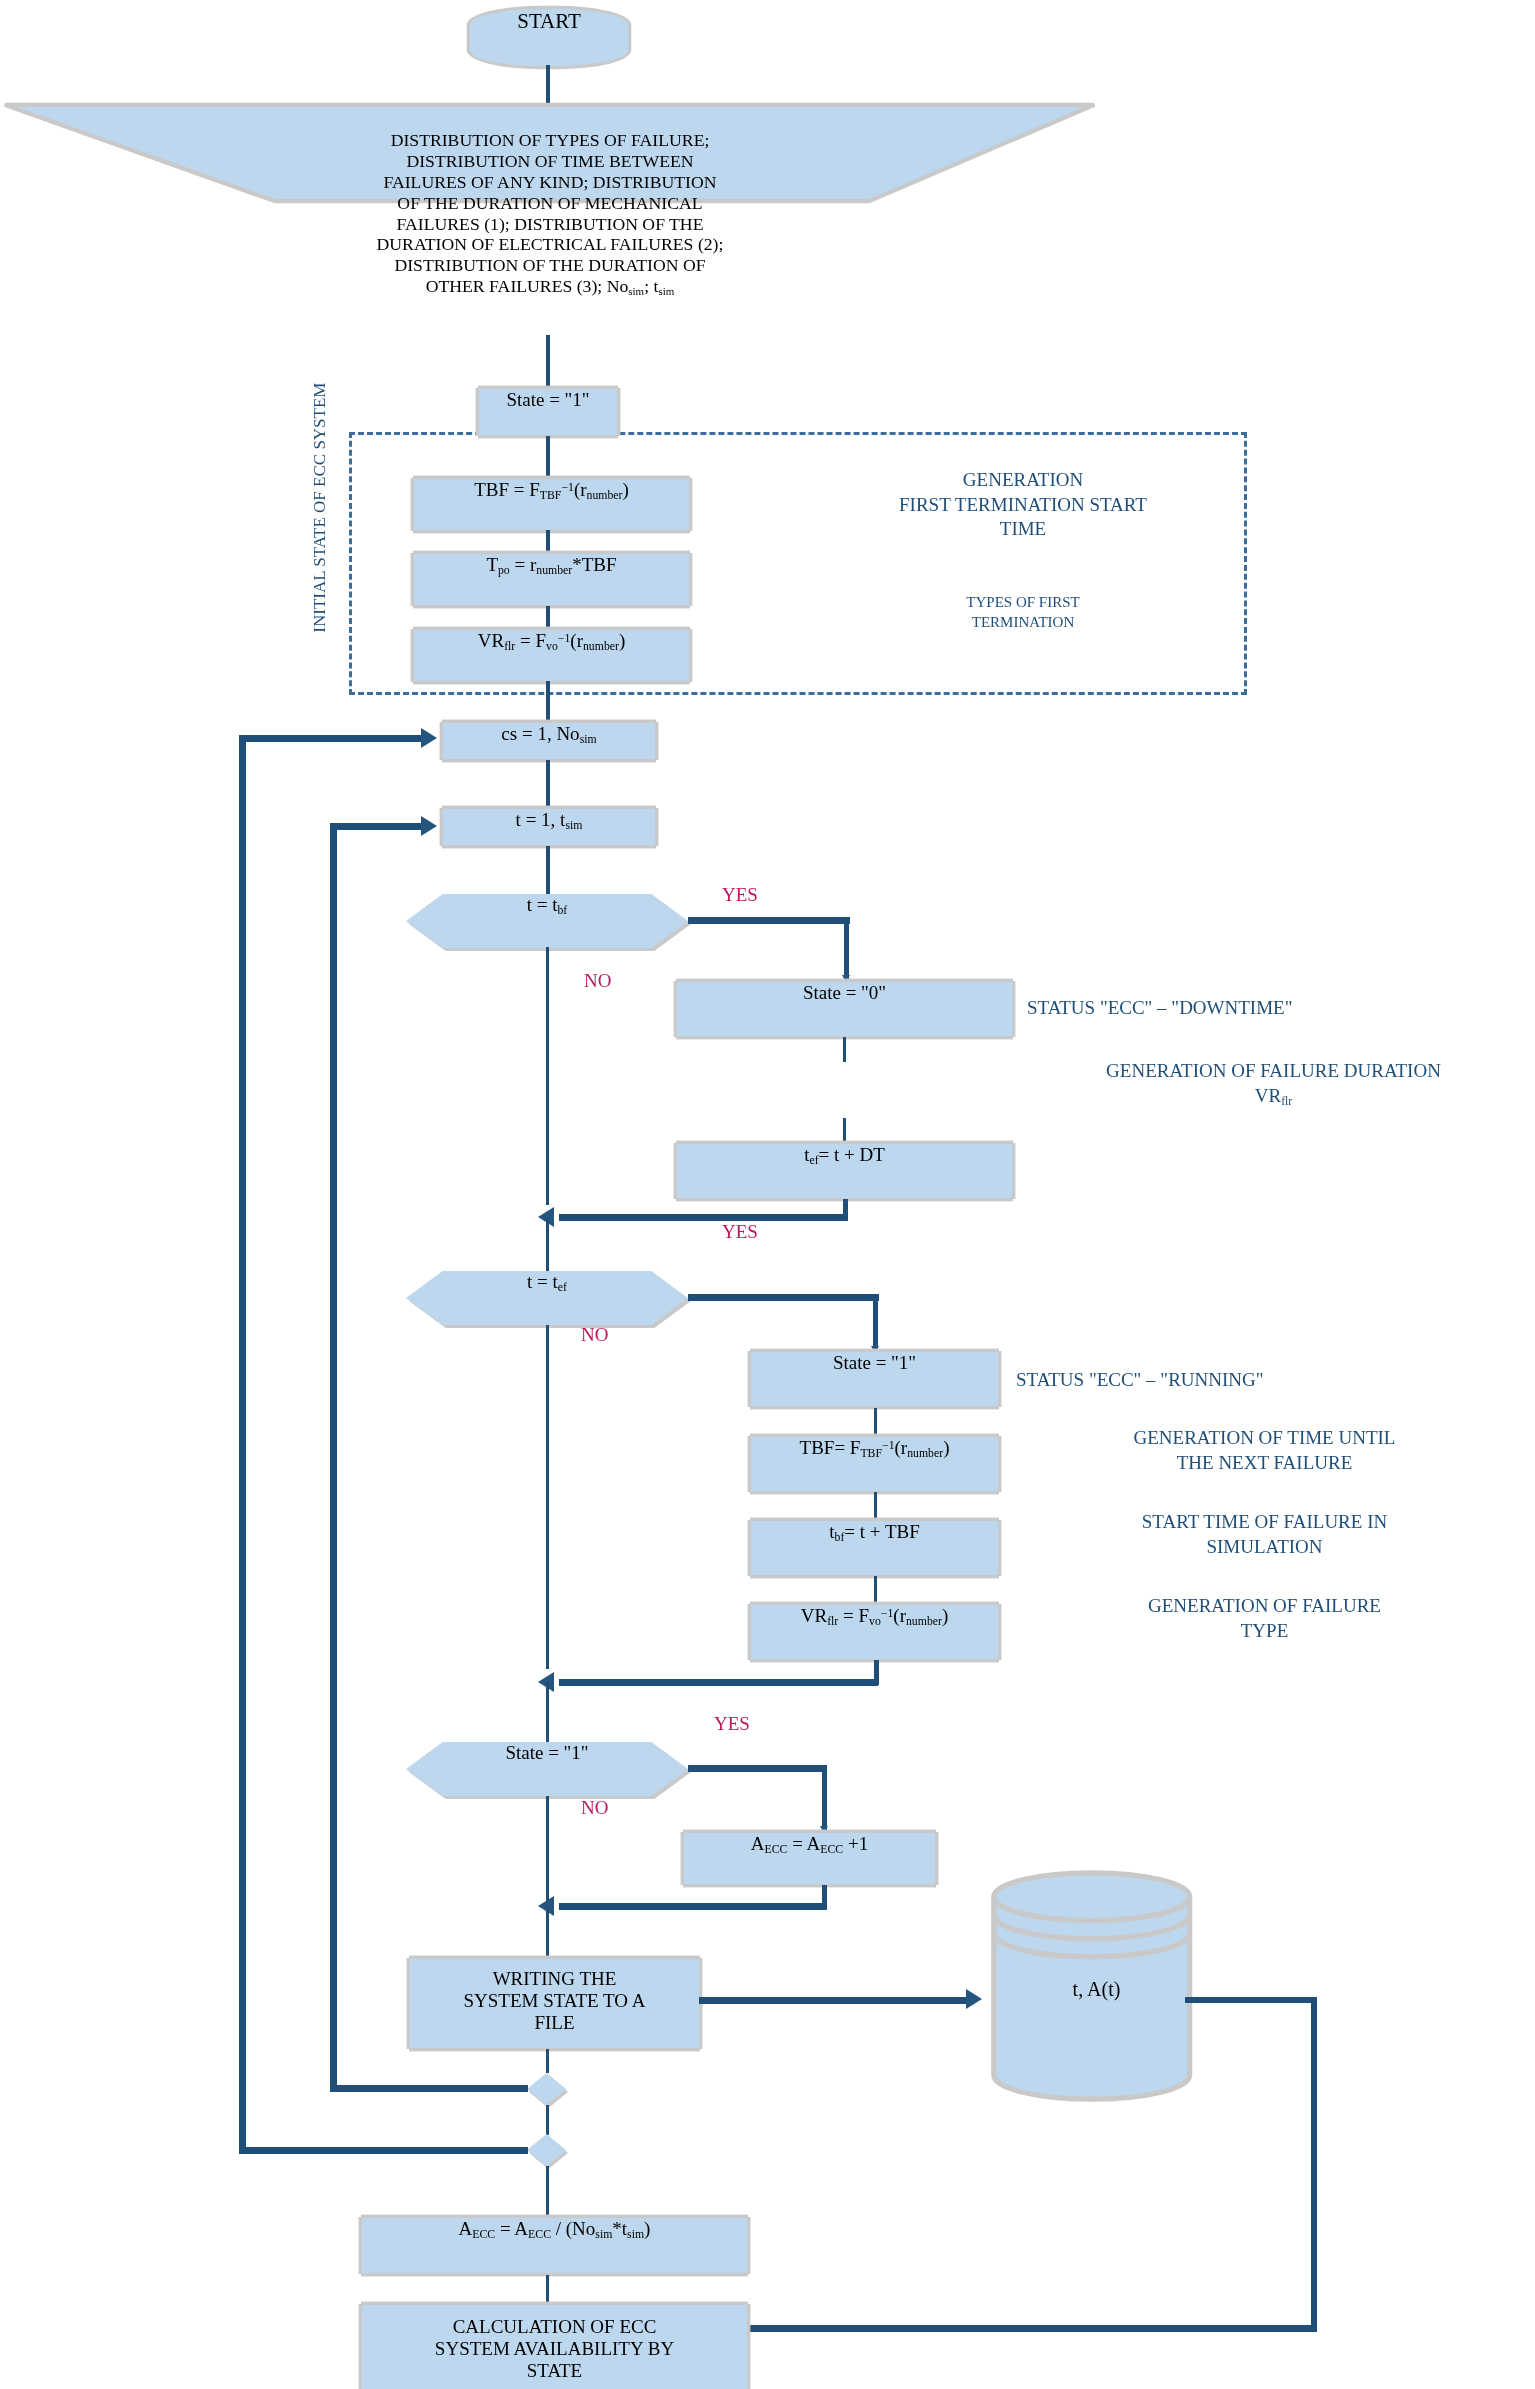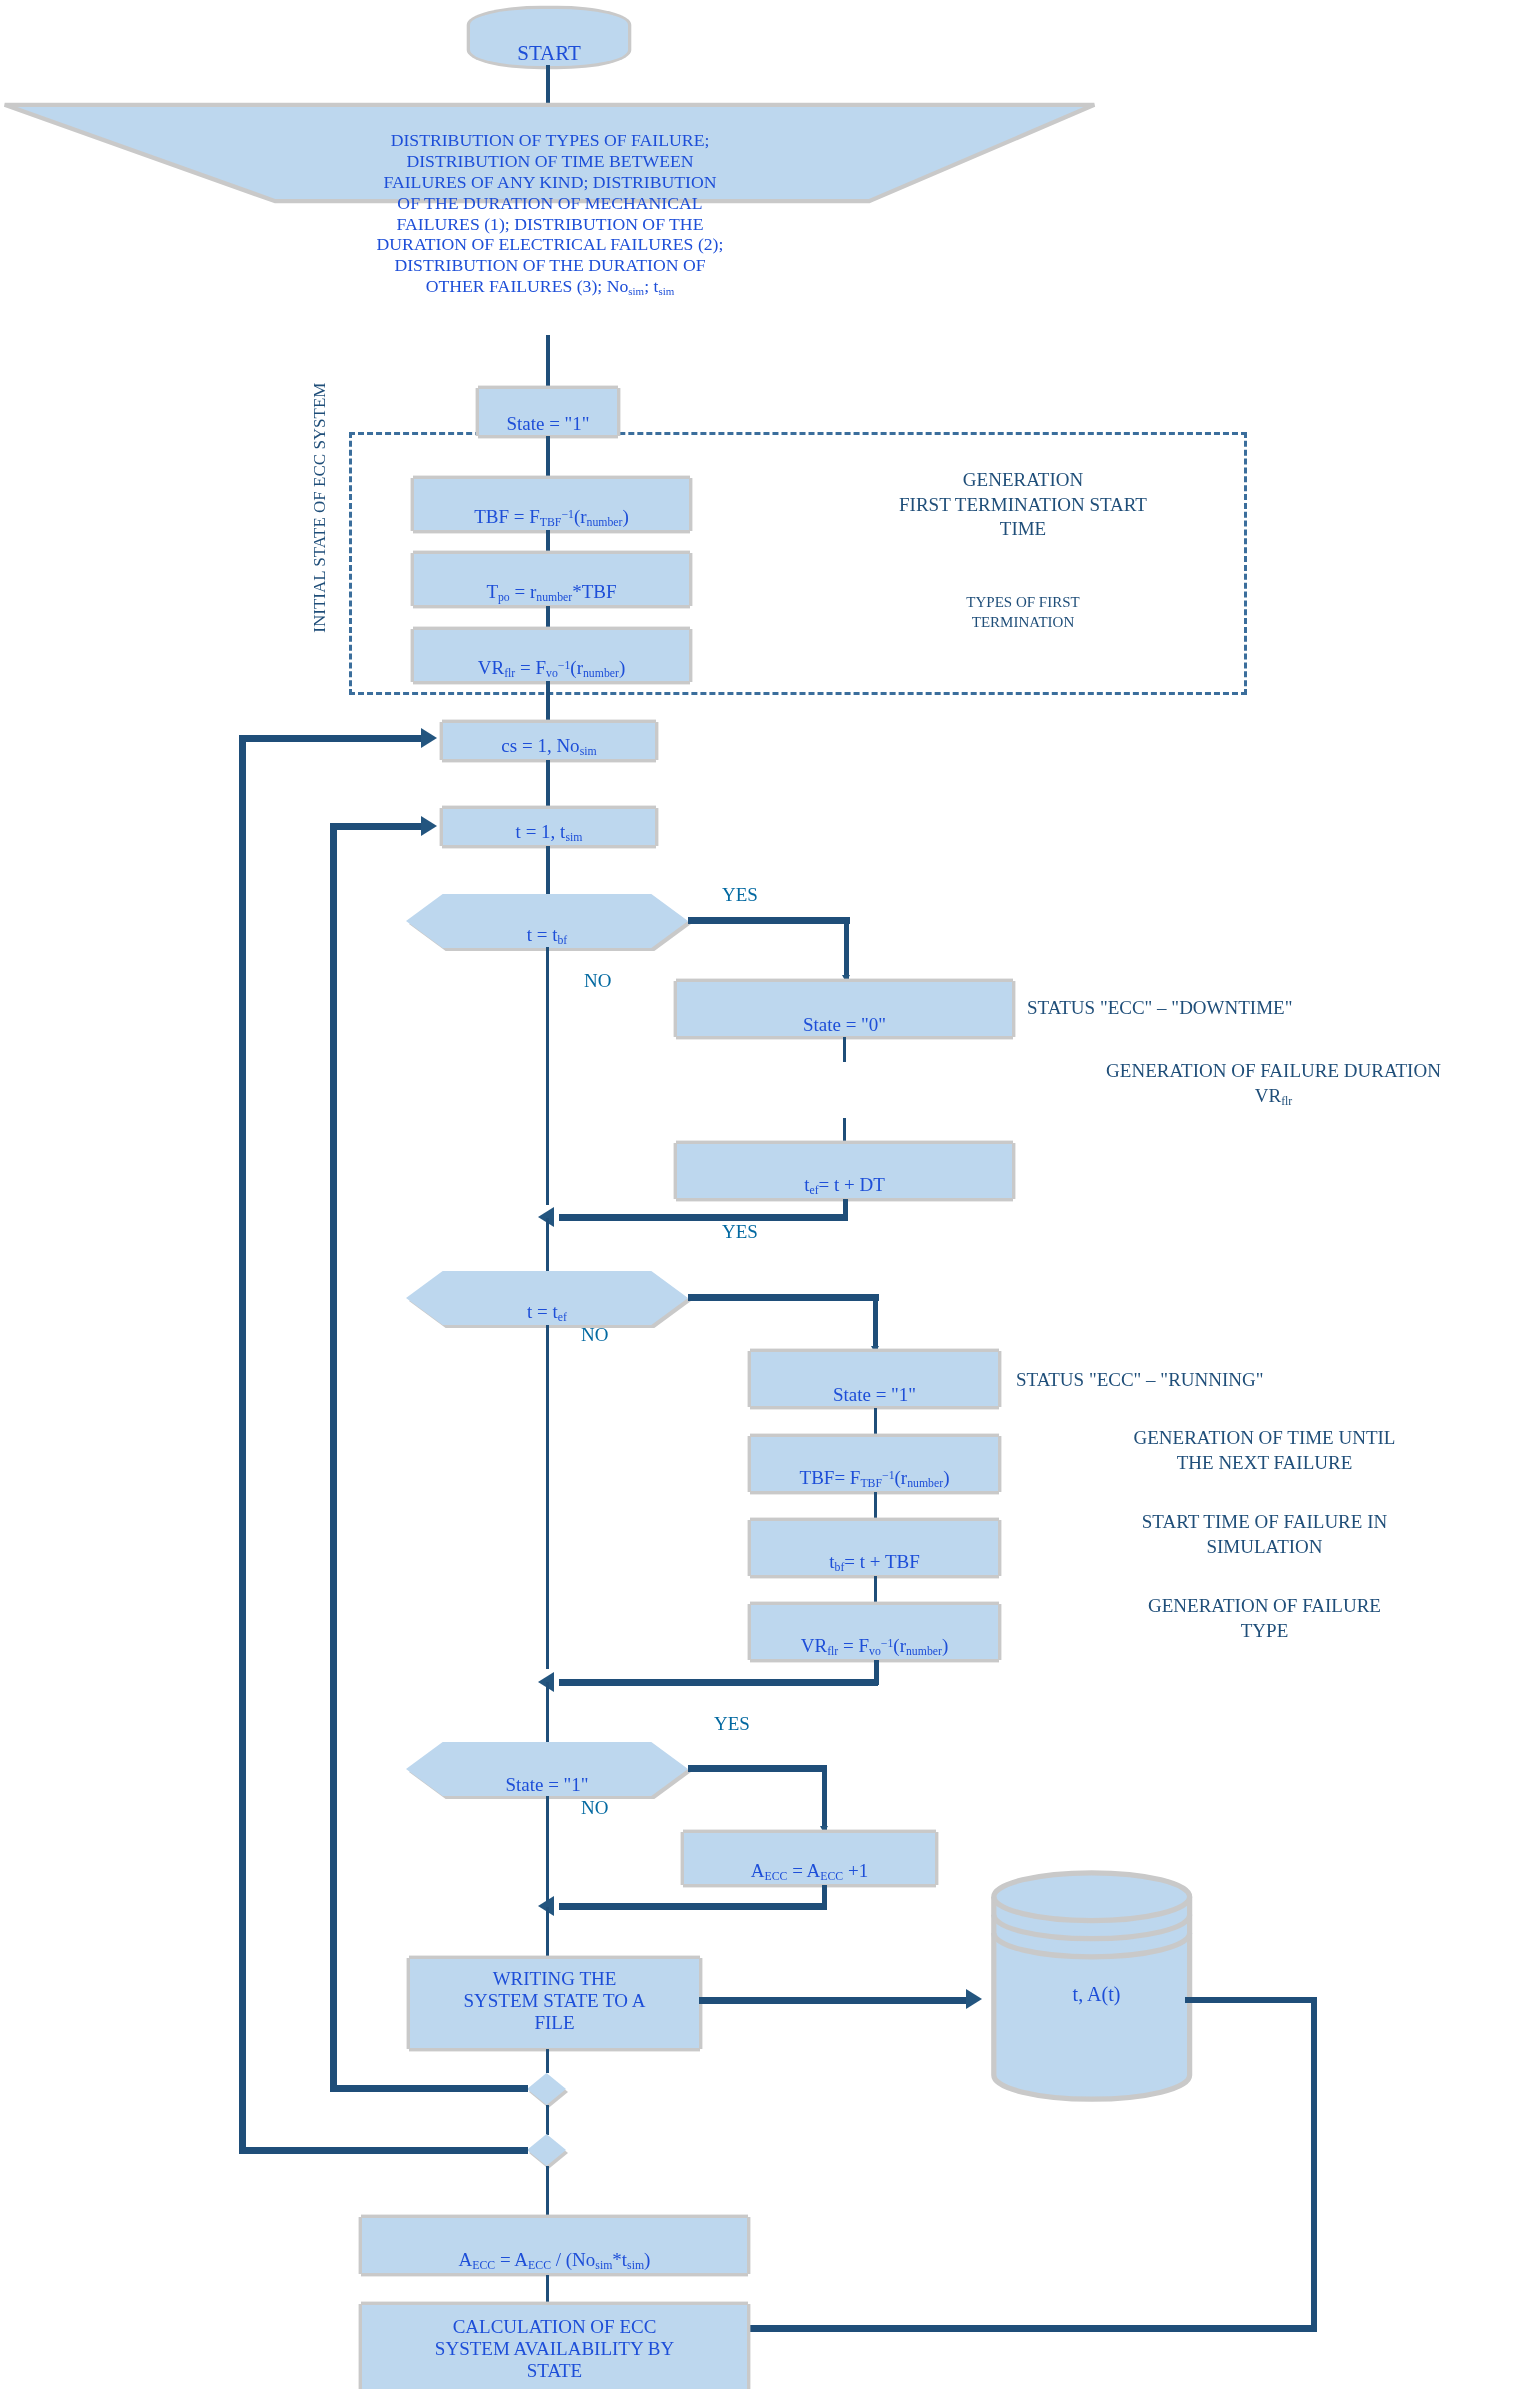--- a/index.html
+++ b/index.html
@@ -1,21 +1,21 @@
 <!DOCTYPE html>
 <html style="font-size:7.6px"><head>
 <meta charset="utf-8">
 <style>
   html,body{margin:0;padding:0;background:#ffffff;}
   body{font-family:"Liberation Serif", serif;}
   #stage{position:relative;width:1535px;height:2658px;background:#ffffff;overflow:hidden;}
 
   
-  .node{position:absolute;box-sizing:border-box;display:flex;align-items:flex-end;
-        justify-content:center;text-align:center;color:#1d4ed8;line-height:1.18;}
+  .node{position:absolute;box-sizing:border-box;display:flex;align-items:flex-start;
+        justify-content:center;text-align:center;color:#000000;line-height:1.18;}
 
   .proc{border:0.5px solid #c9c9c9;background:#bdd7ee;
         box-shadow:0 2.4px 0 0 #c9c9c9, 0 -2.4px 0 0 #c9c9c9, 2.4px 0 0 0 #c9c9c9, -2.4px 0 0 0 #c9c9c9;}
 
   .term{background:#bdd7ee;border-radius:45% / 28%;
         box-shadow:0 0 0 3.3px #c9c9c9;}
 
   .hex{background:#bdd7ee;
        clip-path:polygon(13% 0%, 87% 0%, 100% 50%, 87% 100%, 13% 100%, 0% 50%);}
   .hexshadow{position:absolute;background:#c9c9c9;
@@ -29,21 +29,21 @@
   
   .ln{position:absolute;background:#1f4e79;}
   .arrow{position:absolute;width:0;height:0;}
   .ar-left{border-top:10.5px solid transparent;border-bottom:10.5px solid transparent;border-right:16.2px solid #23557f;}
   .ar-right{border-top:10.5px solid transparent;border-bottom:10.5px solid transparent;border-left:16.2px solid #23557f;}
   .ar-down-thin{border-left:4.3px solid transparent;border-right:4.3px solid transparent;border-top:7.6px solid #23557f;}
 
   
   .anno{position:absolute;color:#1f4e79;text-align:center;line-height:1.30;
         font-family:"Liberation Serif", serif;}
-  .yn{position:absolute;color:#0369a1;font-family:"Liberation Serif", serif;}
+  .yn{position:absolute;color:#be185d;font-family:"Liberation Serif", serif;}
 
   .vlabel{position:absolute;color:#1f4e79;font-family:"Liberation Serif", serif;
           text-align:center;line-height:1.25;
           transform-origin:center center;transform:rotate(-90deg);}
 
   
   .dashbox{position:absolute;border:3.3px dashed #3b6e9c;box-sizing:border-box;}
 
   .eq{white-space:nowrap;}
   sub{font-size:62%;vertical-align:-0.25em;}

